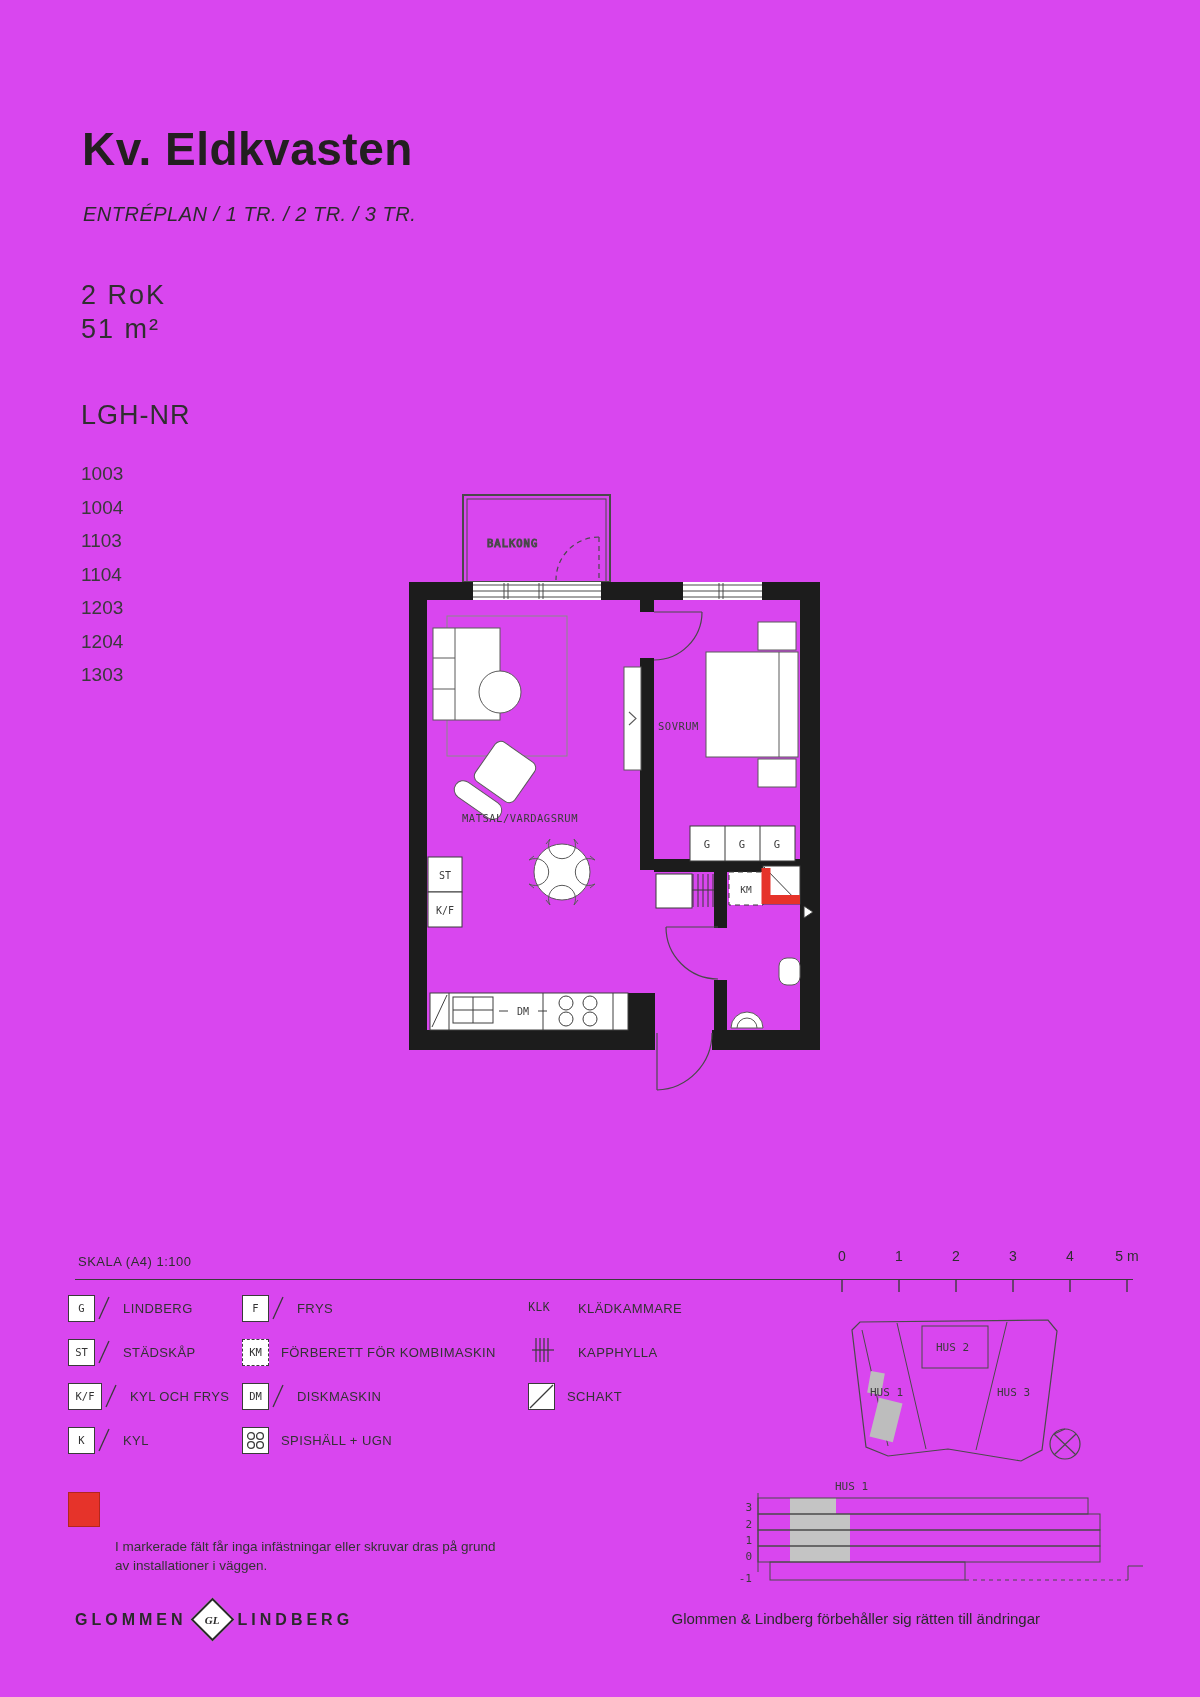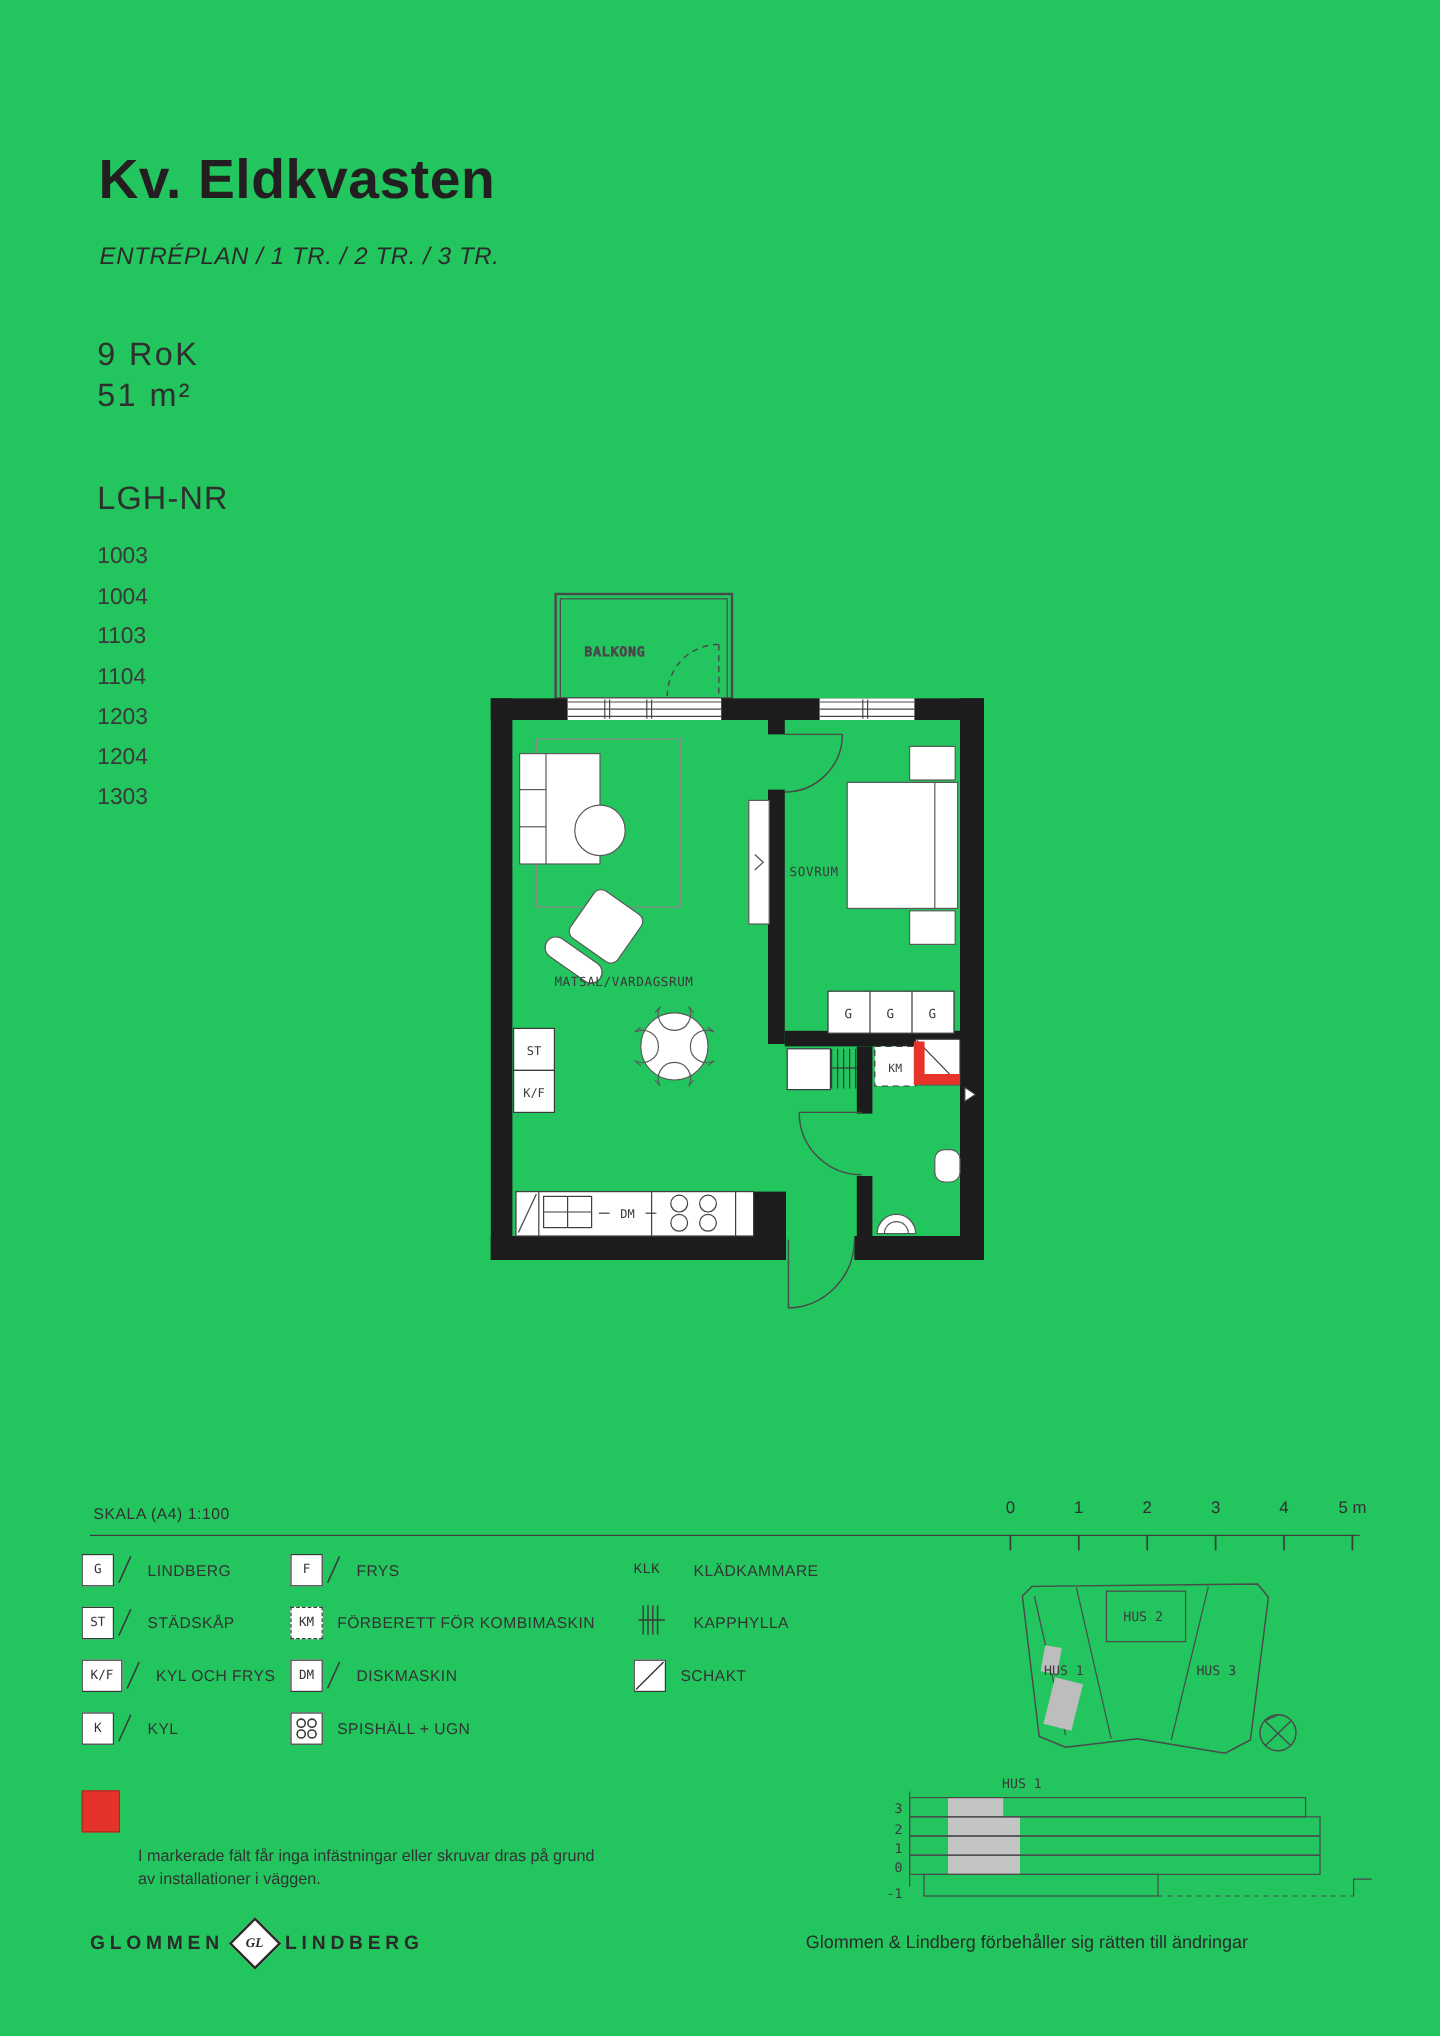--- a/index.html
+++ b/index.html
@@ -1,16 +1,16 @@
 <!DOCTYPE html>
 <html><head>
 <meta charset="utf-8">
 <style>
   html,body{margin:0;padding:0;background:#e8e8e8;}
-  .page{position:relative;width:1200px;height:1697px;background:#22c55e;overflow:hidden;
+  .page{position:relative;width:1200px;height:1697px;background:#d946ef;overflow:hidden;
         font-family:"Liberation Sans",sans-serif;color:#2b2b2b;}
   .abs{position:absolute;}
   .title{font-size:46px;font-weight:700;letter-spacing:0.5px;color:#231f20;}
   .subtitle{font-size:20px;letter-spacing:0.5px;color:#2b2b2b;}
   .facts{font-size:27px;letter-spacing:2px;color:#2f2f2f;line-height:34px;}
   .lgh-title{font-size:27px;letter-spacing:1px;color:#2f2f2f;}
   .lgh-num{font-size:19px;color:#3a3a3a;height:33.5px;}
   .skala{font-size:13px;letter-spacing:0.5px;color:#2f2f2f;}
   .rule{border-top:1.4px solid #3c3c3c;}
   .tick-label{font-size:14px;color:#2f2f2f;width:44px;text-align:center;}
@@ -31,26 +31,26 @@
   svg text{font-family:"DejaVu Sans Mono",monospace;fill:#3b3b3b;}
 </style>
 </head>
 <body>
 
 <div class="page">
 
   <div class="abs title" style="left:82px;top:122px;">Kv. Eldkvasten</div>
   <div class="abs subtitle" style="left:83px;top:203px;font-style:italic;">ENTRÉPLAN / 1 TR. / 2 TR. / 3 TR.</div>
   <div class="abs facts" style="left:81px;top:278px;">
-    <div>9 RoK</div>
+    <div>2 RoK</div>
     <div>51 m²</div>
   </div>
 
   <div class="abs" style="left:81px;top:400px;">
-    <div class="lgh-title" style="margin-bottom:22px;">LGH-NR</div>
+    <div class="lgh-title" style="margin-bottom:32px;">LGH-NR</div>
     <div class="lgh-num">1003</div>
     <div class="lgh-num">1004</div>
     <div class="lgh-num">1103</div>
     <div class="lgh-num">1104</div>
     <div class="lgh-num">1203</div>
     <div class="lgh-num">1204</div>
     <div class="lgh-num">1303</div>
   </div>
 
   <svg class="abs" style="left:395px;top:480px;" width="450" height="625" viewBox="395 480 450 625">

